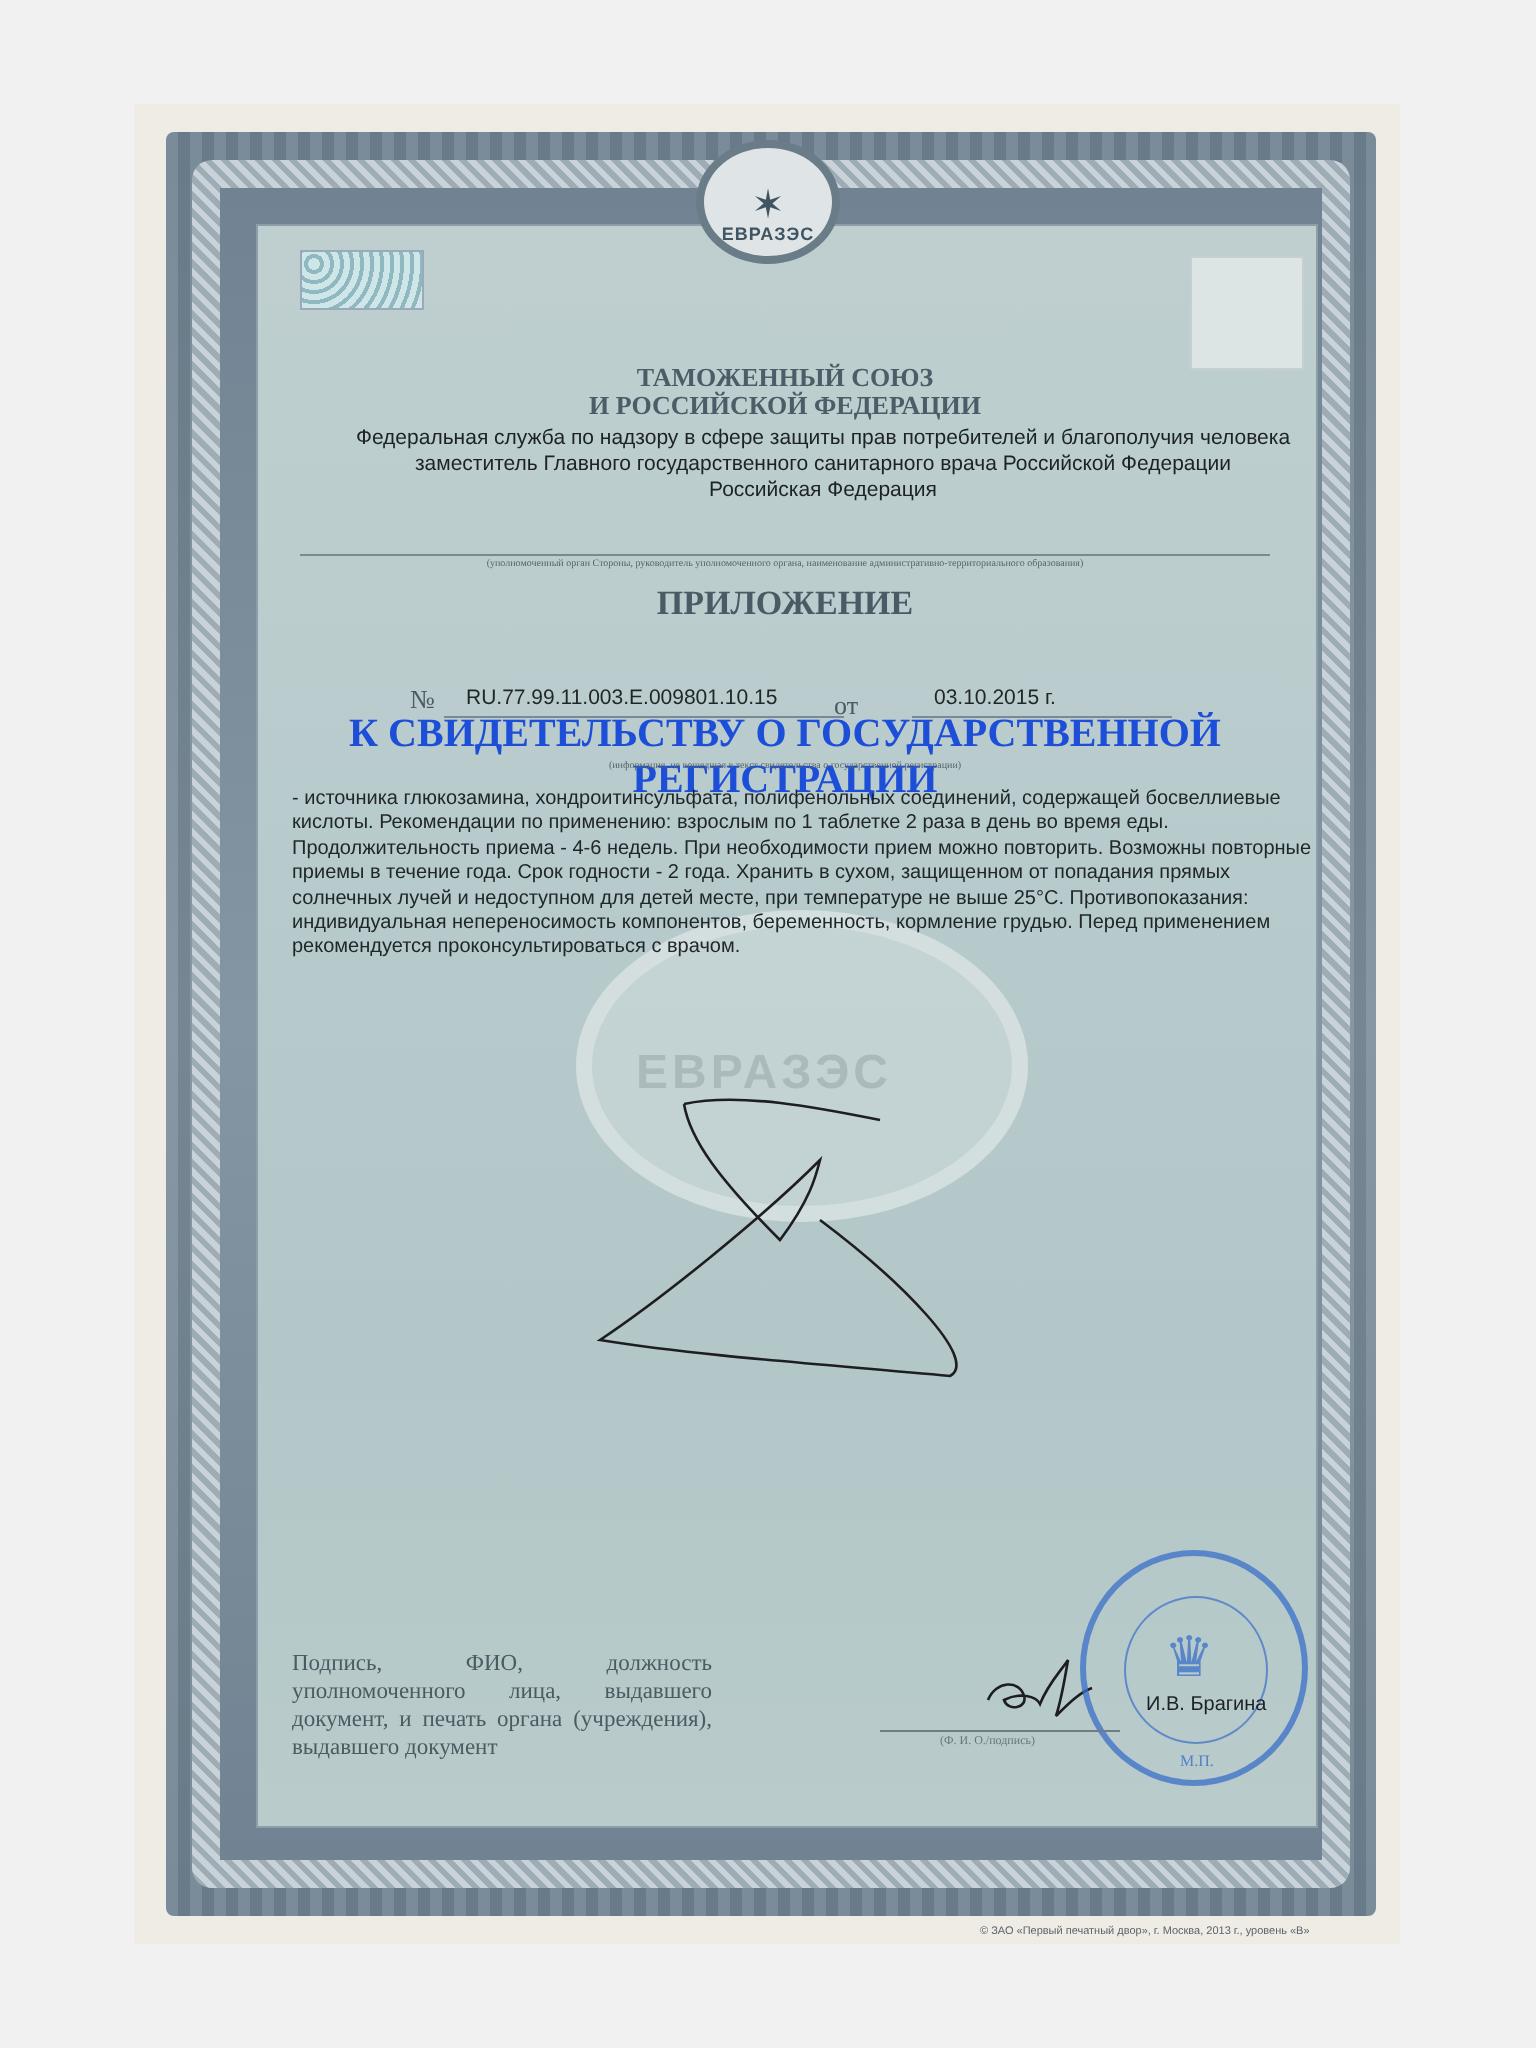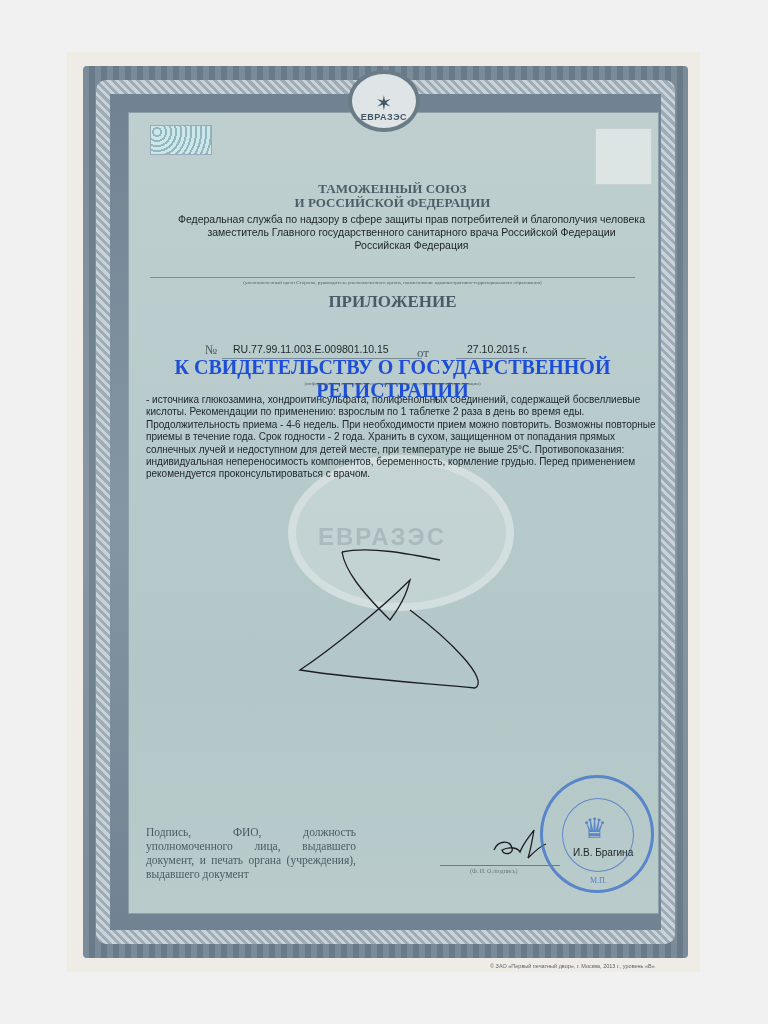--- a/index.html
+++ b/index.html
@@ -88,21 +88,21 @@
 <div class="uline" style="left:150px;top:277px;width:485px;"></div>
 <div class="center serif tiny" style="top:280px;">(уполномоченный орган Стороны, руководитель уполномоченного органа, наименование административно-территориального образования)</div>
 
 <div class="center serif h-app">ПРИЛОЖЕНИЕ</div>
 <div class="center serif h-cert">К СВИДЕТЕЛЬСТВУ О ГОСУДАРСТВЕННОЙ РЕГИСТРАЦИИ</div>
 
 <div class="numline">
   <span class="lbl" style="left:0;top:-1px;">№</span>
   <span class="val" style="left:28px;top:0;">RU.77.99.11.003.E.009801.10.15</span>
   <span class="lbl" style="left:212px;top:2px;text-align:center;">от</span>
-  <span class="val" style="left:262px;top:0;">27.10.2015 г.</span>
+  <span class="val" style="left:262px;top:0;">03.10.2015 г.</span>
 </div>
 <div class="uline" style="left:222px;top:358px;width:200px;"></div>
 <div class="uline" style="left:456px;top:358px;width:130px;"></div>
 <div class="center serif tiny" style="top:381px;">(информация, не вошедшая в текст свидетельства о государственной регистрации)</div>
 
 <div class="body">
   <div>- источника глюкозамина, хондроитинсульфата, полифенольных соединений, содержащей босвеллиевые кислоты. Рекомендации по применению: взрослым по 1 таблетке 2 раза в день во время еды. Продолжительность приема - 4-6 недель. При необходимости прием можно повторить. Возможны повторные приемы в течение года. Срок годности - 2 года. Хранить в сухом, защищенном от попадания прямых солнечных лучей и недоступном для детей месте, при температуре не выше 25°С. Противопоказания: индивидуальная непереносимость компонентов, беременность, кормление грудью. Перед применением рекомендуется проконсультироваться с врачом.</div>
 </div>
 
 <svg class="scribble" width="200" height="160" viewBox="0 0 200 160">

